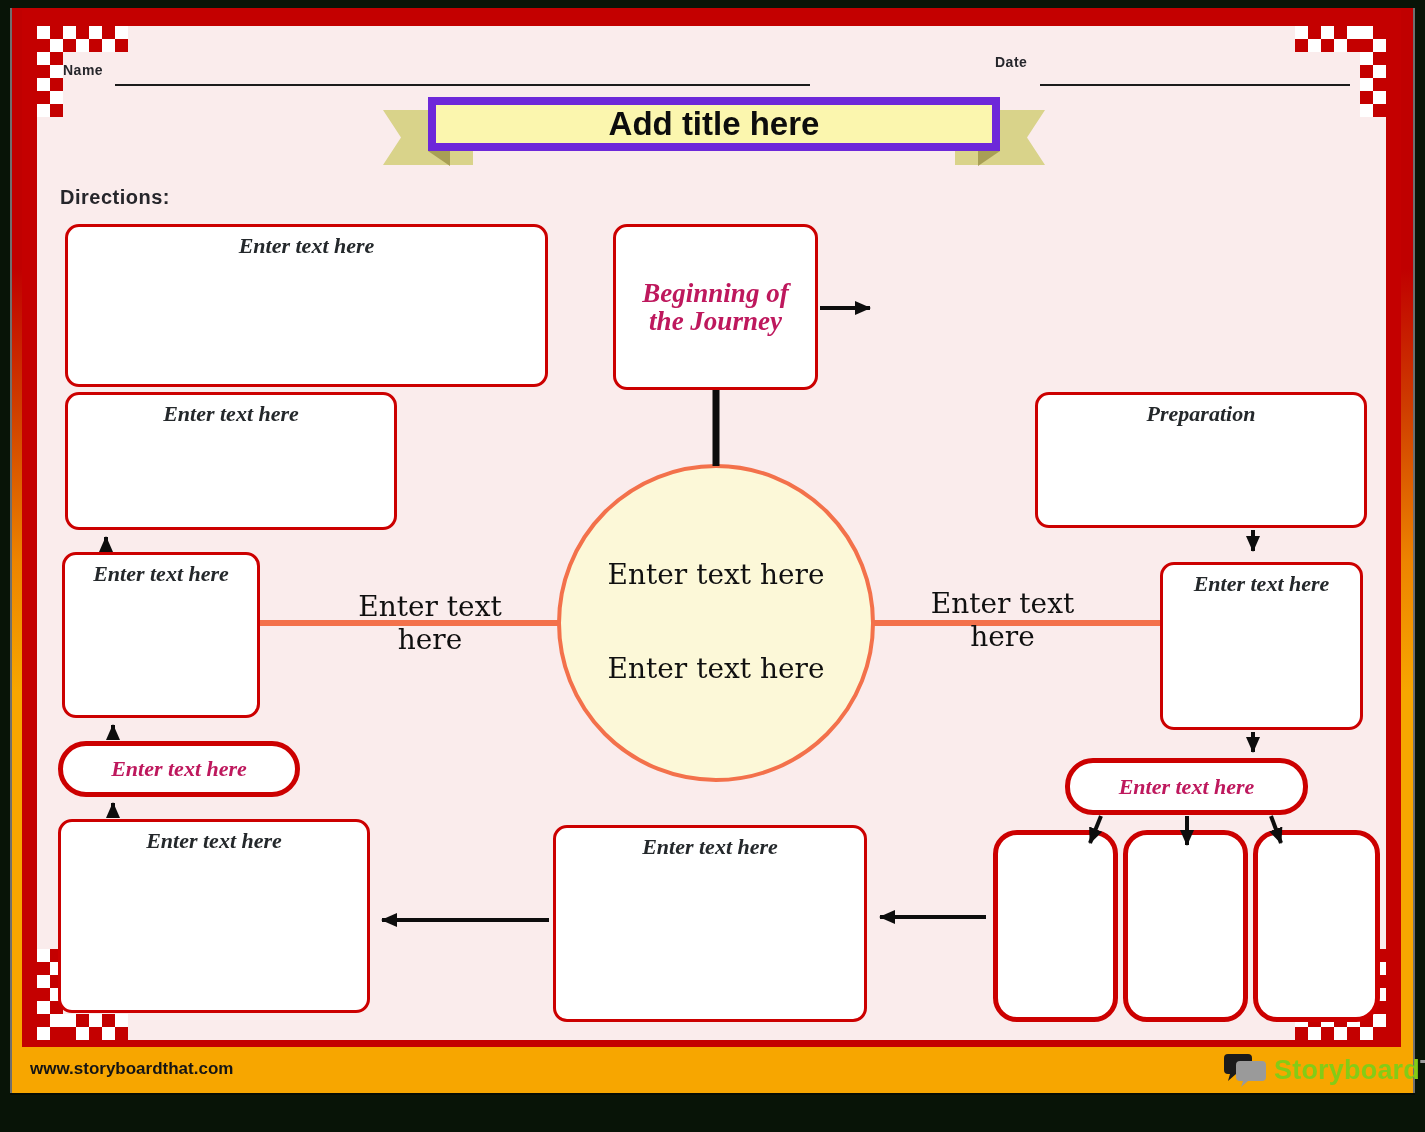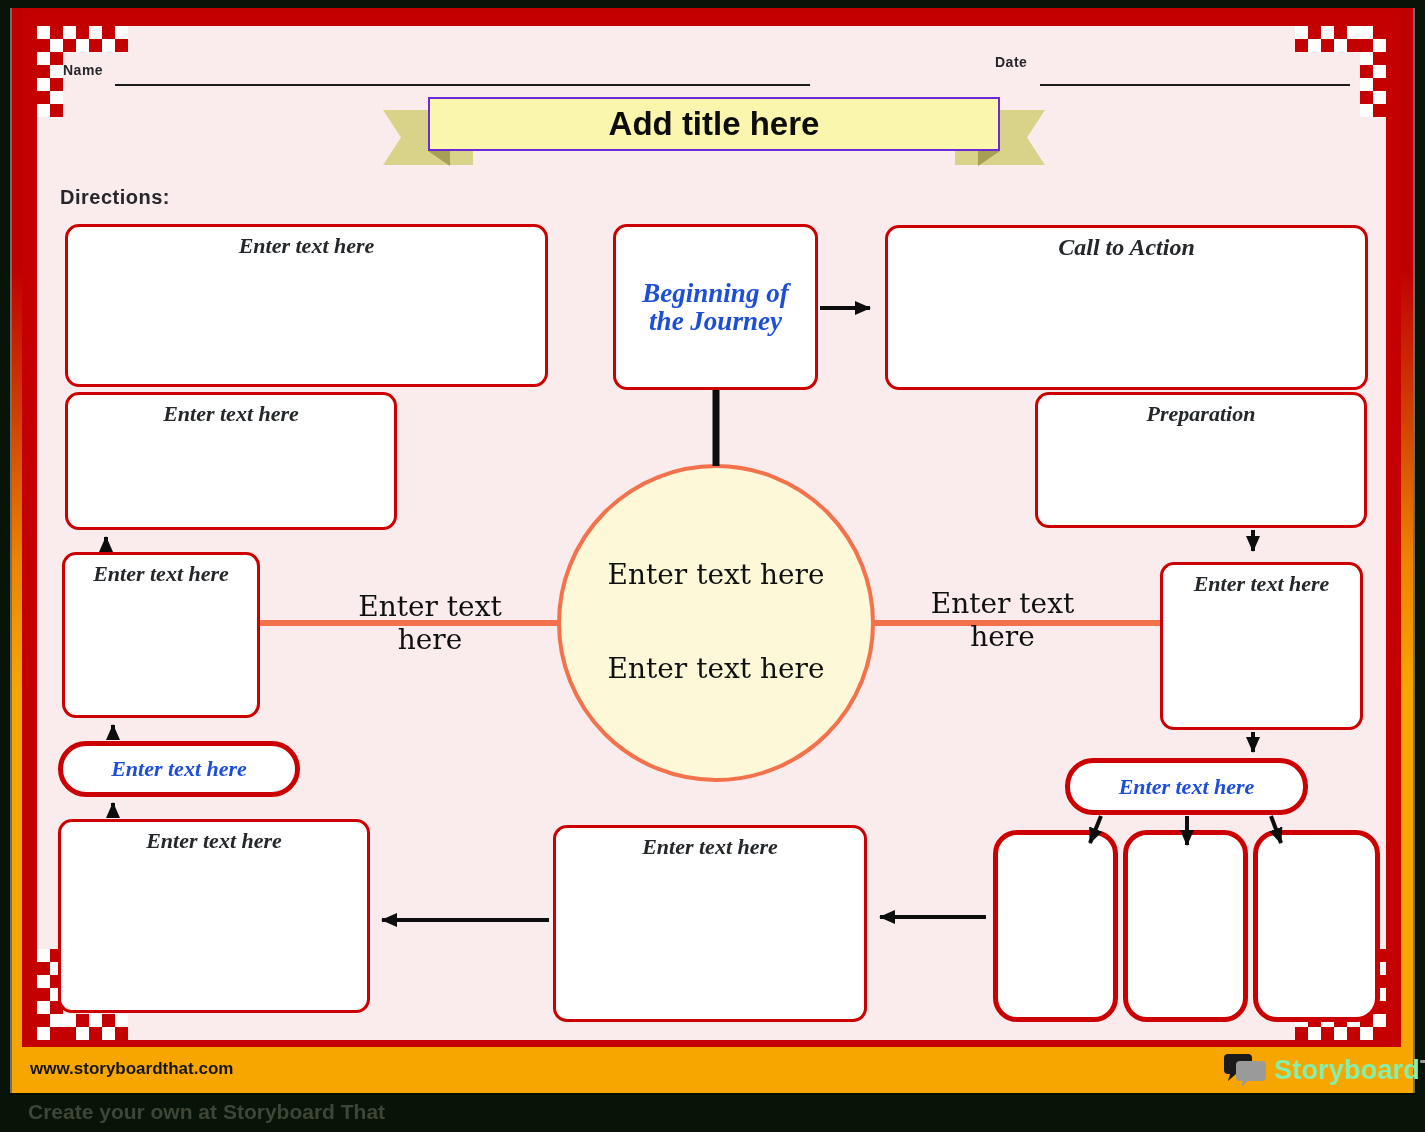--- a/index.html
+++ b/index.html
@@ -13,41 +13,41 @@
   .panel{position:absolute;left:37px;top:26px;width:1349px;height:1014px;background:#faecec;}
   
   .chk{position:absolute;background:repeating-conic-gradient(#c40000 0% 25%,#ffffff 0% 50%);background-size:26px 26px;}
   
   .box{position:absolute;background:#ffffff;border:3px solid #cc0000;border-radius:14px;box-sizing:border-box;}
   .thick{border-width:5px;border-radius:28px;}
   .card{border-width:5px;border-radius:24px;}
   .script{font-family:cursive;font-style:italic;font-weight:600;color:#24282b;
           text-align:center;font-size:22px;line-height:1.05;}
   .boxtitle{position:absolute;left:0;right:0;top:7px;}
-  .centerlabel{display:flex;align-items:center;justify-content:center;font-size:27px;color:#1d4ed8;}
+  .centerlabel{display:flex;align-items:center;justify-content:center;font-size:27px;color:#be185d;}
   .serif{font-family:"DejaVu Serif",serif;color:#101010;font-size:28px;text-align:center;}
   .hdr-label{position:absolute;font-weight:700;font-size:14px;color:#26262b;letter-spacing:.5px;}
   .hline{position:absolute;border-bottom:2px solid #1b1b1b;height:0;}
   .circle{position:absolute;left:557px;top:464px;width:318px;height:318px;border-radius:50%;
           background:#fcf8d8;border:4px solid #f3714b;box-sizing:border-box;}
   .oline{position:absolute;left:258px;top:620px;width:902px;height:6px;background:#f3714b;}
   .banner-rect{position:absolute;left:428px;top:97px;width:572px;height:54px;background:#fbf6ae;
-               border:2px solid #6d28d9;box-sizing:border-box;display:flex;align-items:center;justify-content:center;
+               border:8px solid #6d28d9;box-sizing:border-box;display:flex;align-items:center;justify-content:center;
                font-weight:700;font-size:33px;color:#0d0d0d;}
   .flag{position:absolute;top:110px;width:90px;height:55px;background:#d9d38a;filter:drop-shadow(0 0 1.2px #2b2b2b);}
   .flag.left{left:383px;clip-path:polygon(0 0,100% 0,100% 100%,0 100%,20% 50%);}
   .flag.right{left:955px;clip-path:polygon(0 0,100% 0,80% 50%,100% 100%,0 100%);}
   .fold{position:absolute;top:151px;width:22px;height:15px;background:#a89f55;}
   .fold.l{left:428px;clip-path:polygon(0 0,100% 0,100% 100%);}
   .fold.r{left:978px;clip-path:polygon(0 0,100% 0,0 100%);}
   .arrows{position:absolute;left:0;top:0;width:1425px;height:1132px;pointer-events:none;}
   .footer-site{position:absolute;left:30px;top:1059px;font-weight:700;font-size:17px;color:#151515;}
   .logo{position:absolute;left:1222px;top:1052px;display:flex;align-items:center;gap:6px;}
   .logo-text{font-size:27px;font-weight:700;letter-spacing:.2px;}
-  .logo-text .b{color:#86efac;} .logo-text .g{color:#9a9a9a;}
+  .logo-text .b{color:#84cc16;} .logo-text .g{color:#9a9a9a;}
   .tagline{position:absolute;left:28px;top:1100px;font-weight:700;font-size:21px;color:#3e4637;}
 </style>
 </head>
 <body>
 
 <div class="sheet">
 
   <div class="mat"></div>
   <div class="redframe"></div>
   <div class="panel"></div>
@@ -96,23 +96,20 @@
     <div class="script centerlabel" style="height:100%;font-size:22px;">Enter text here</div>
   </div>
   <div class="box" style="left:58px;top:819px;width:312px;height:194px;">
     <div class="script boxtitle">Enter text here</div>
   </div>
 
   <div class="box" style="left:613px;top:224px;width:205px;height:166px;">
     <div class="script centerlabel" style="height:100%;padding:0 12px;">Beginning of the Journey</div>
   </div>
 
-  <div class="box" style="left:885px;top:225px;width:483px;height:165px;">
-    <div class="script boxtitle" style="font-size:24px;">Call to Action</div>
-  </div>
   <div class="box" style="left:1035px;top:392px;width:332px;height:136px;">
     <div class="script boxtitle">Preparation</div>
   </div>
   <div class="box" style="left:1160px;top:562px;width:203px;height:168px;">
     <div class="script boxtitle">Enter text here</div>
   </div>
   <div class="box thick" style="left:1065px;top:758px;width:243px;height:57px;">
     <div class="script centerlabel" style="height:100%;font-size:22px;">Enter text here</div>
   </div>
   <div class="box card" style="left:993px;top:830px;width:125px;height:192px;"></div>
@@ -146,15 +143,14 @@
   </svg>
 
   <div class="footer-site">www.storyboardthat.com</div>
   <div class="logo">
     <svg width="46" height="36" viewBox="0 0 46 36">
       <path d="M6 2 h20 a4 4 0 0 1 4 4 v12 a4 4 0 0 1 -4 4 h-12 l-8 7 2-7 h-2 a4 4 0 0 1 -4 -4 v-12 a4 4 0 0 1 4 -4 z" fill="#1b1b1b"></path>
       <path d="M18 9 h22 a4 4 0 0 1 4 4 v12 a4 4 0 0 1 -4 4 h-14 l-7 6 2-6 h-3 a4 4 0 0 1 -4 -4 v-12 a4 4 0 0 1 4 -4 z" fill="#9a9a9a"></path>
     </svg>
     <div class="logo-text"><span class="b">Storyboard</span><span class="g">That</span></div>
   </div>
-  <div class="tagline">Create your own at Storyboard That</div>
 
 </div>
 
 </body></html>

